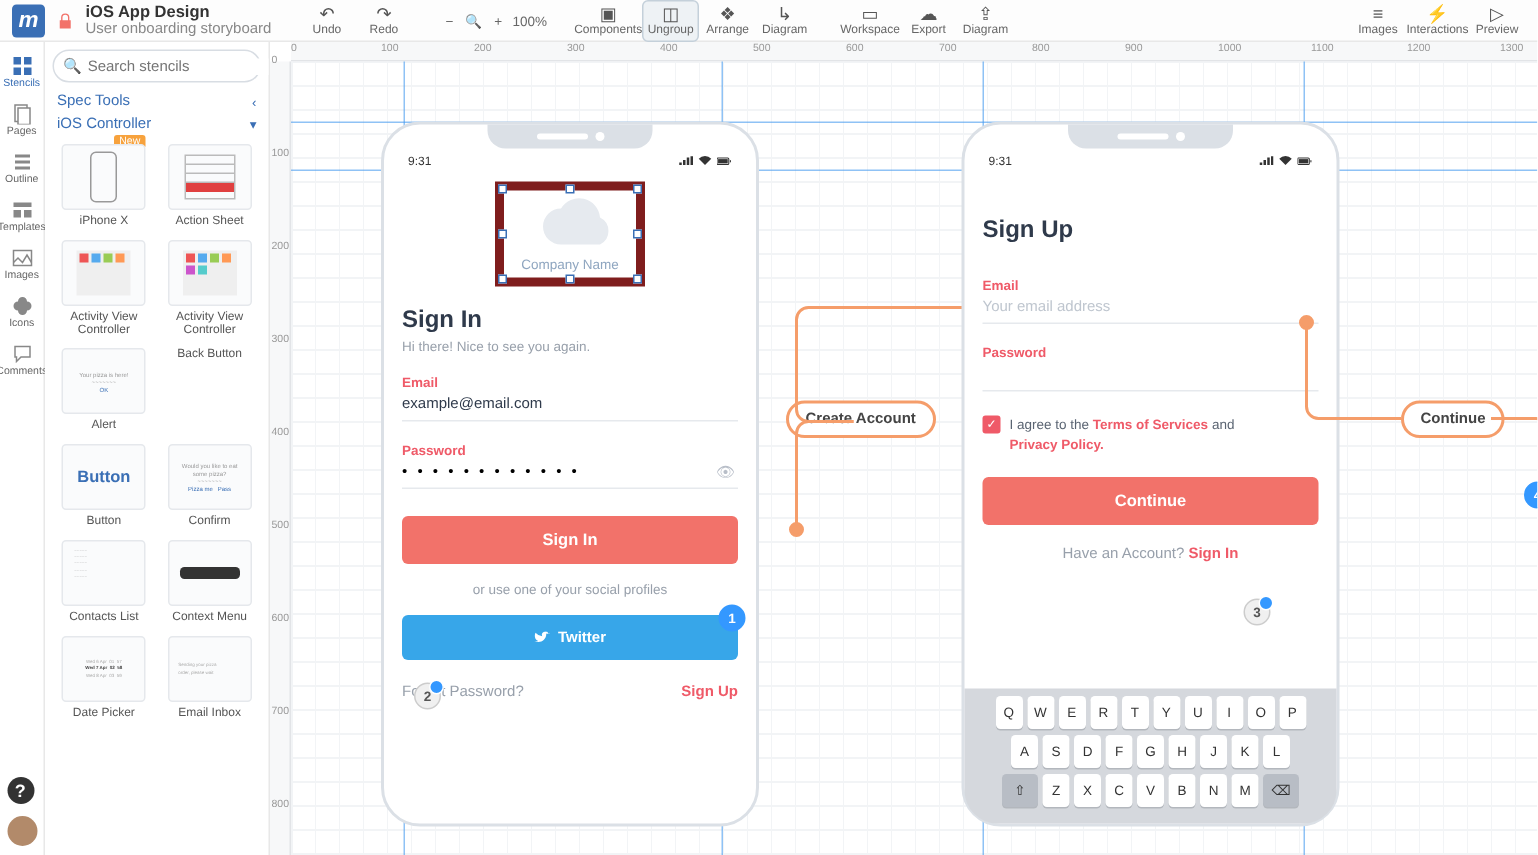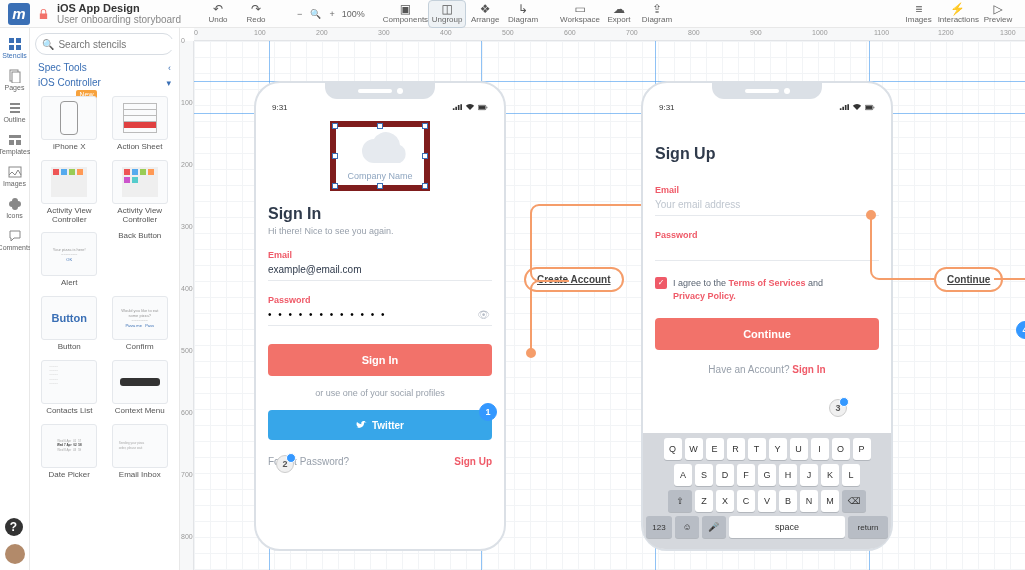--- a/index.html
+++ b/index.html
@@ -59,21 +59,21 @@
   
   .phone { position: absolute; width: 252px; height: 470px; background: #fff; border: 2px solid #dbe0e6; border-radius: 26px; }
   .notch { position: absolute; top: 0; left: 50%; transform: translateX(-50%); width: 110px; height: 16px; background: #dbe0e6; border-radius: 0 0 12px 12px; display:flex; align-items:center; justify-content:center; }
   .notch::before { content:''; width: 34px; height: 4px; background: #fff; border-radius: 3px; margin-right: 5px; }
   .notch::after { content:''; width: 6px; height: 6px; background: #fff; border-radius: 50%; }
   .statusbar { position:absolute; top: 18px; left: 16px; right: 16px; height: 12px; font-size: 8px; color:#333; display:flex; justify-content:space-between; align-items:center; }
   .statusbar .sbr { display:flex; gap:3px; align-items:center; }
   .sig, .wifi-ic, .batt { width:10px; height:7px; }
   .phone-body { position:absolute; top: 34px; left: 12px; right: 12px; bottom: 10px; }
 
-  .callout { position: absolute; background: #fff; border: 2px solid #f59d6a; border-radius: 14px; padding: 5px 11px; font-size: 10px; font-weight: 600; color: #444; text-decoration: underline; }
+  .callout { position: absolute; background: #fff; border: 2px solid #f59d6a; border-radius: 14px; padding: 5px 11px; font-size: 10px; font-weight: 600; color: #444; }
   .conn-orange { position: absolute; stroke: #f59d6a; stroke-width: 2; fill: none; }
 
   .marker { position: absolute; width: 18px; height: 18px; border-radius: 50%; background: #f0f0f0; border: 1px solid #ccc; font-size: 9px; font-weight: 600; display:flex; align-items:center; justify-content:center; color:#555; }
   .marker::after { content:''; position:absolute; top:-3px; right:-3px; width:8px; height:8px; border-radius:50%; background:#3498ff; border:1px solid #fff; }
   .marker.blue { background: #3498ff; color:#fff; border-color:#3498ff; }
   .marker.blue::after { display:none; }
 
   
   .cloud-sel { position: relative; margin: 4px auto 0; width: 100px; height: 70px; border: 6px solid #7f1d1d; }
   .sel-handle { position:absolute; width:6px; height:6px; background:#fff; border:1px solid #3a6fb5; }
@@ -534,27 +534,20 @@
               <div class="key">Z</div>
               <div class="key">X</div>
               <div class="key">C</div>
               <div class="key">V</div>
               <div class="key">B</div>
               <div class="key">N</div>
               <div class="key">M</div>
             </div>
             <div class="key wide">⌫</div>
           </div>
-        <div class="krow">
-            <div class="key num">123</div>
-            <div class="key wide">☺</div>
-            <div class="key wide">🎤</div>
-            <div class="key space">space</div>
-            <div class="key ret">return</div>
-          </div>
       </div>
     </div>
 
     <div class="marker" style="left:635px; top:358px">3</div>
     <div class="marker blue" style="left:822px; top:280px">4</div>
 
     <div class="callout" style="left:740px; top:226px">Continue</div>
     <svg class="conn-orange" style="left:670px; top:168px; width:170px; height:160px" viewBox="0 0 170 160">
       <path d="M70 70 h-55 a8 8 0 01-8-8 V10"></path>
         <circle cx="7" cy="6" r="4" fill="#f59d6a"></circle>

